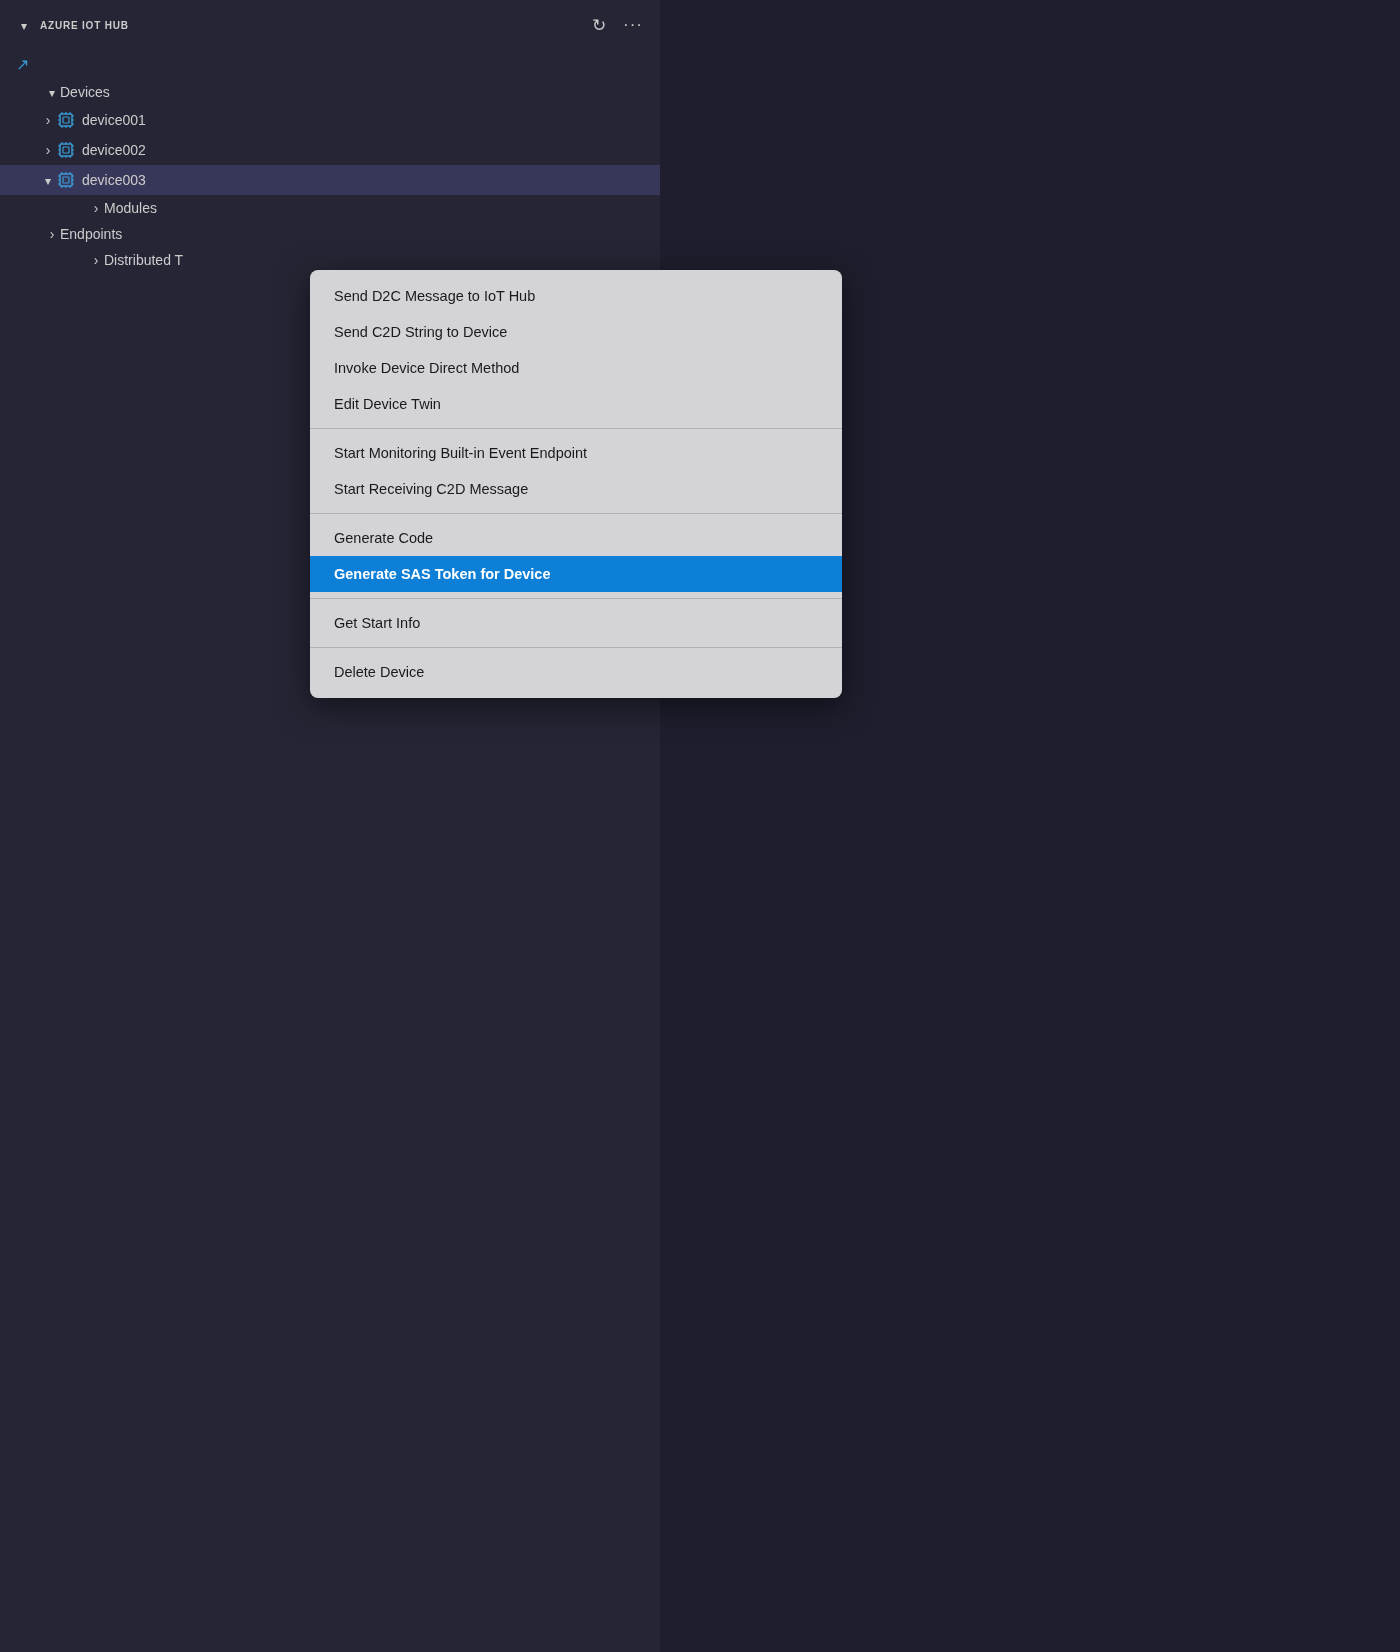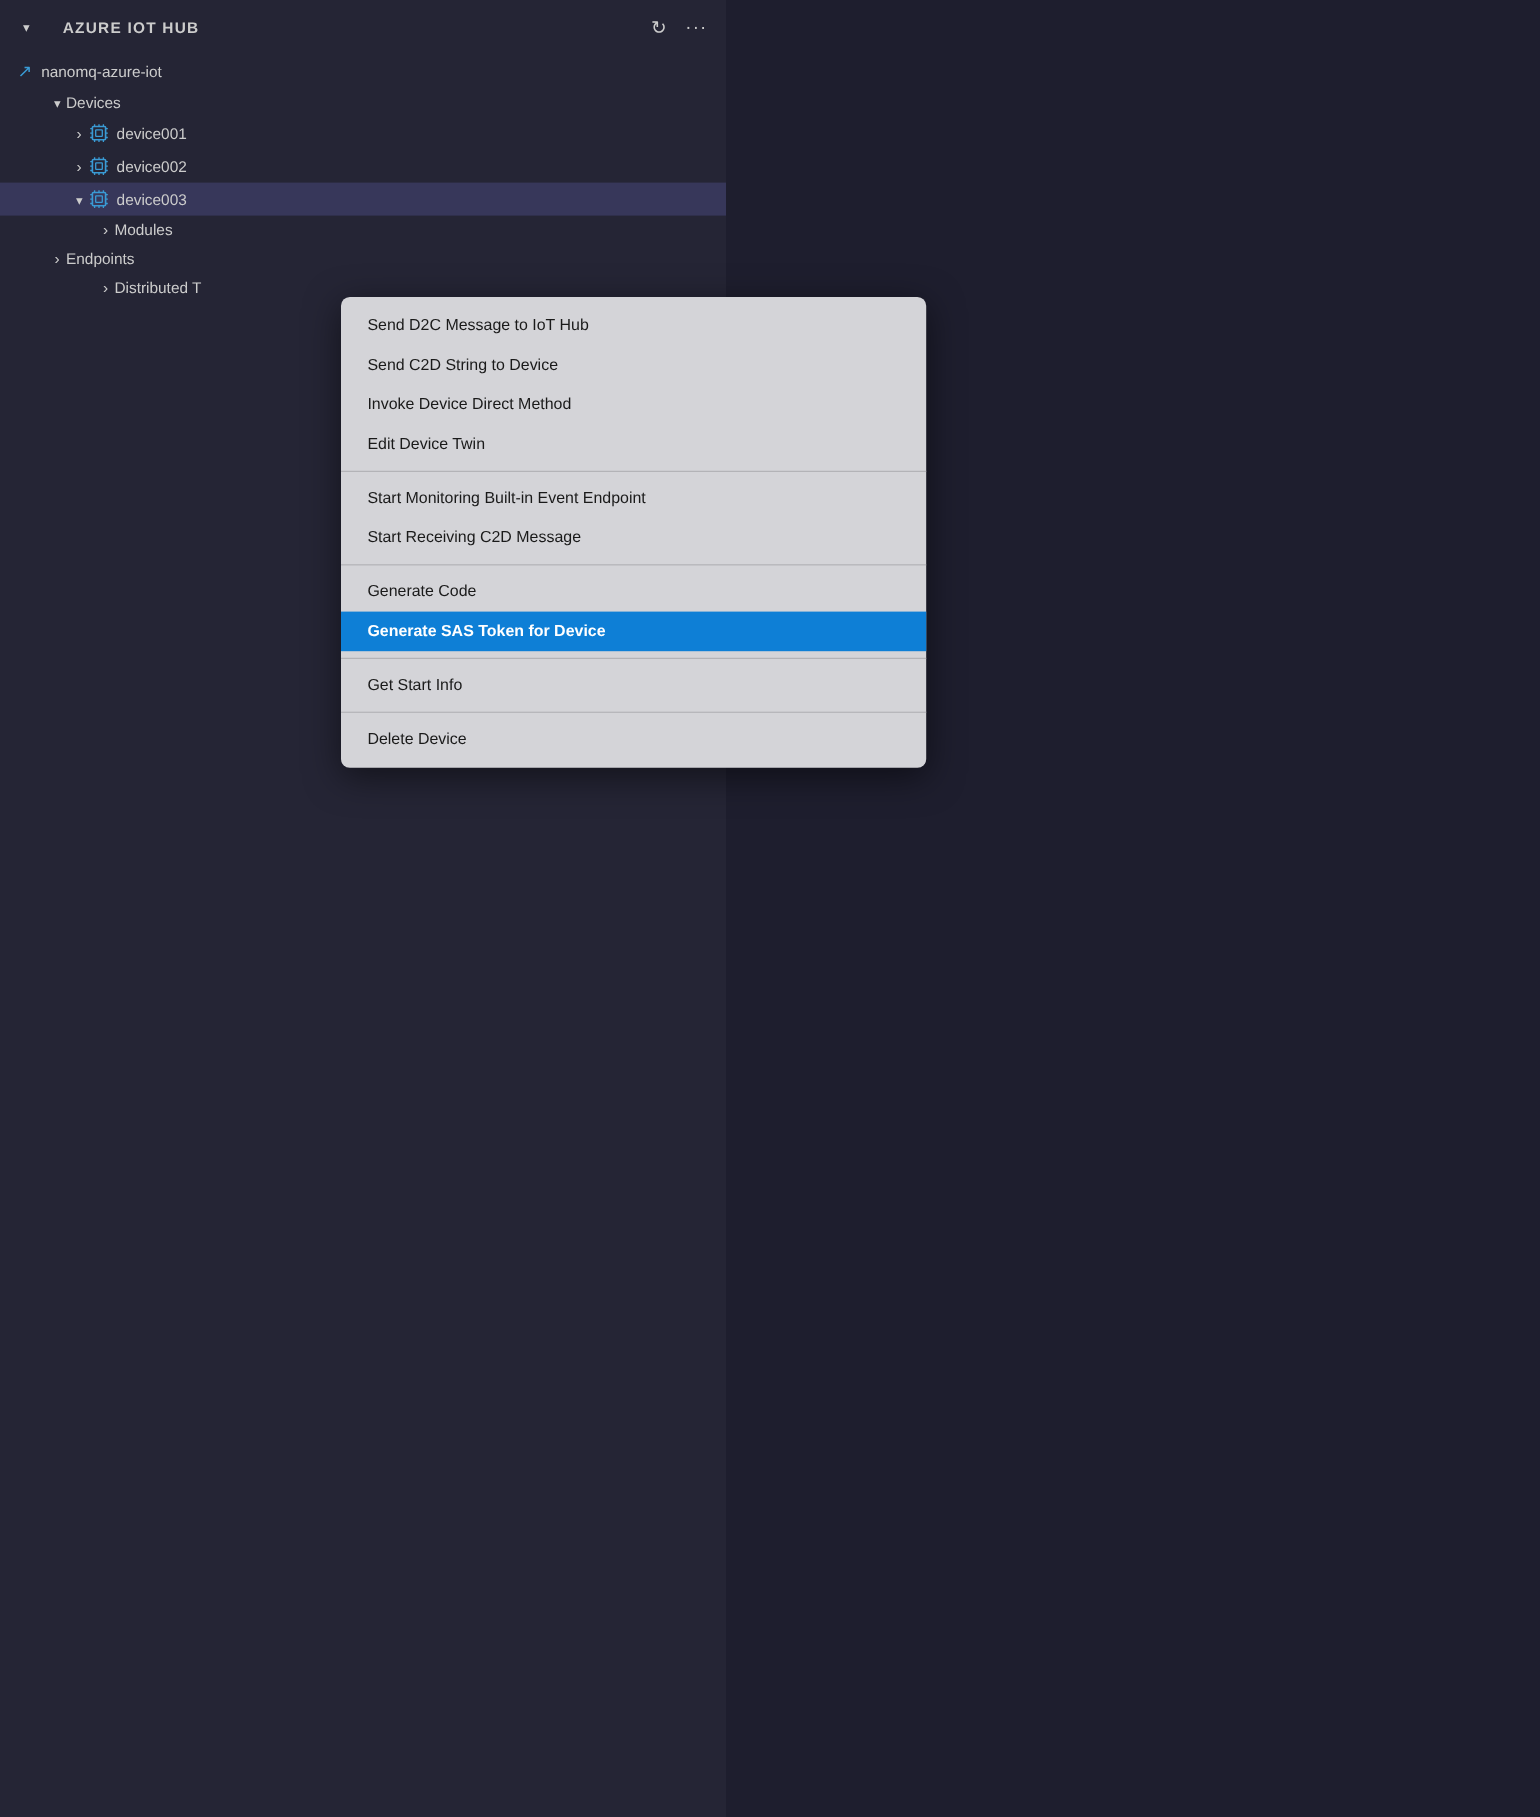--- a/index.html
+++ b/index.html
@@ -33,26 +33,25 @@
       color: #cccccc;
     }
 
     .sidebar-header-left {
       display: flex;
       align-items: center;
       gap: 8px;
     }
 
     .header-title {
-      font-size: 14px;
+      font-size: 10px;
       font-weight: 700;
       letter-spacing: 0.08em;
       color: #cccccc;
       text-transform: uppercase;
-      margin-left: 17px;
     }
 
     .header-actions {
       display: flex;
       align-items: center;
       gap: 12px;
     }
 
     .icon-btn {
       background: none;
@@ -95,21 +94,21 @@
       flex: 1;
       overflow: hidden;
       text-overflow: ellipsis;
     }
 
     .tree-indent-1 {
       padding-left: 44px;
     }
 
     .tree-indent-2 {
-      padding-left: 64px;
+      padding-left: 40px;
     }
 
     .tree-indent-3 {
       padding-left: 88px;
     }
 
     
     .context-menu {
       position: absolute;
       top: 270px;
@@ -191,21 +190,20 @@
         <span class="refresh-icon">↻</span>
       </button>
       <button class="icon-btn" title="More actions">
         <span class="ellipsis-icon">···</span>
       </button>
     </div>
   </div>
 
   <div class="tree-item">
     <span class="arrow-icon">↗</span>
-    <span class="tree-label">nanomq-azure-iot</span>
   </div>
 
   <div class="tree-item tree-indent-1">
     <span class="expand-arrow down"></span>
     <span class="tree-label">Devices</span>
   </div>
 
   <div class="tree-item tree-indent-2">
     <span class="expand-arrow right"></span>
     <span class="device-icon">

